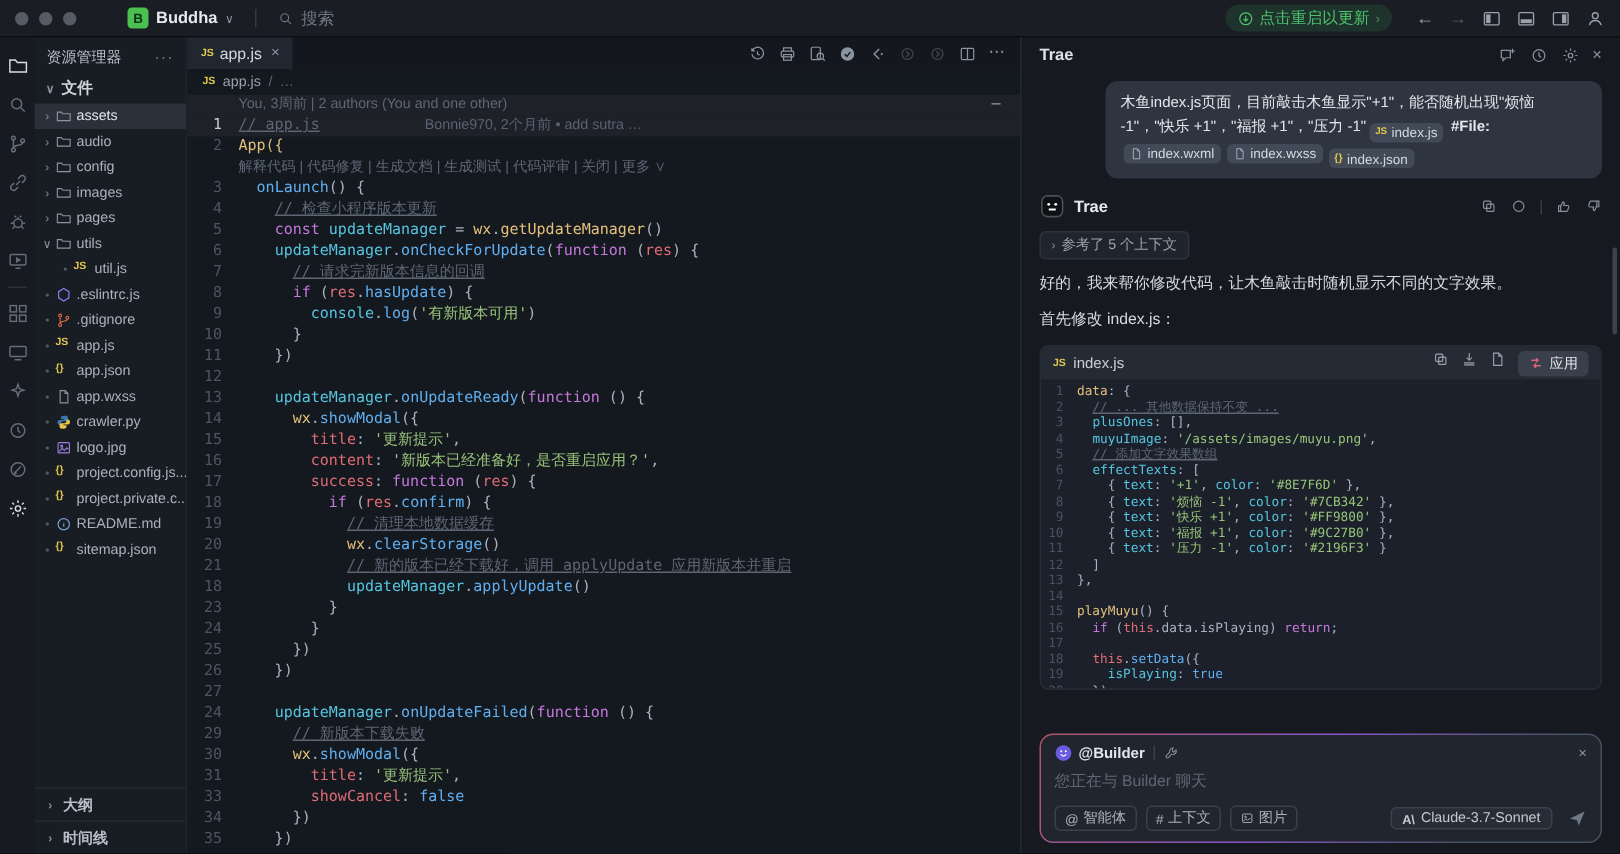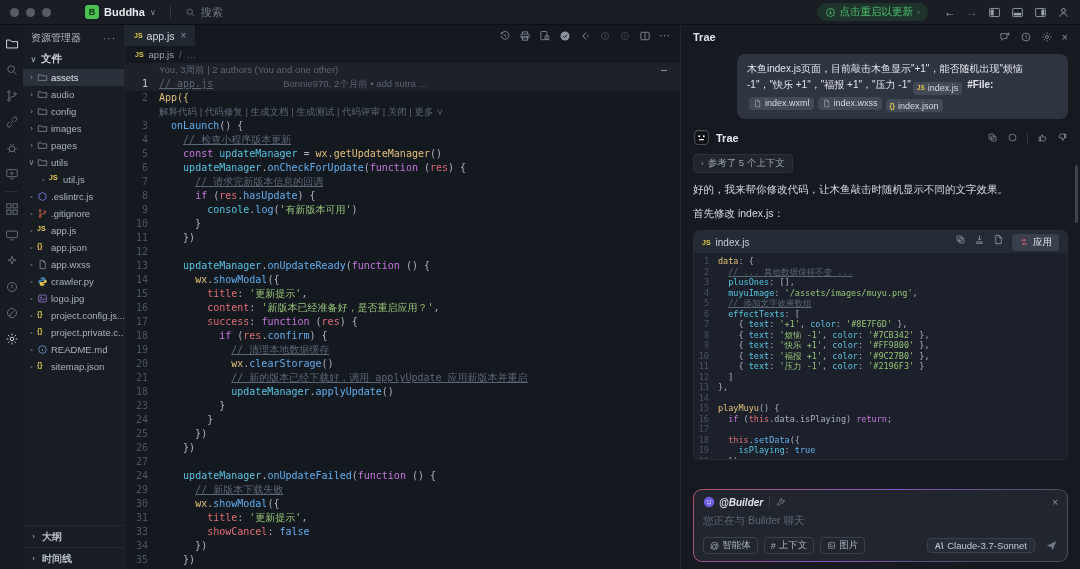--- a/index.html
+++ b/index.html
@@ -113,21 +113,21 @@
   .applybtn .icon{width:10px;height:10px;}
   .ccbody{height:206px;overflow:hidden;padding-top:3px;font-family:"DejaVu Sans Mono",monospace;font-size:8.5px;}
   .ccrow{display:flex;height:10.5px;line-height:10.5px;white-space:pre;overflow:hidden;}
   .ccgut{width:24px;flex:none;text-align:right;padding-right:9px;color:#4a5360;}
   .scrollthumb{position:absolute;right:2px;top:140px;width:3px;height:58px;border-radius:2px;background:#3d434e;}
   
   .inputwrap{position:absolute;left:12px;right:12px;bottom:7px;border-radius:9px;padding:1px;
              background:linear-gradient(135deg,#b05566,#8a55c8 45%,#465060 80%);}
   .inputcard{background:#21262e;border-radius:8px;padding:6px 9px 7px 9px;}
   .inrow1{display:flex;align-items:center;gap:6px;}
-  .agentchip{display:flex;align-items:center;gap:4px;font-size:10px;font-weight:bold;color:#e2e6ec;font-style:italic;}
+  .agentchip{display:flex;align-items:center;gap:4px;font-size:10px;font-weight:bold;color:#e2e6ec;}
   .agentchip .icon{width:12px;height:12px;}
   .indiv{width:1px;height:10px;background:#3a414c;}
   .wrench{width:10px;height:10px;color:#8a93a0;}
   .inclose{margin-left:auto;color:#8a93a0;font-size:10px;}
   .placeholder{margin-top:6px;font-size:10.5px;color:#5d6775;}
   .inrow3{display:flex;align-items:center;gap:6px;margin-top:9px;}
   .inchip{display:flex;align-items:center;gap:3px;border:1px solid #3a414c;border-radius:4px;padding:1px 6px;
           font-size:9.5px;color:#aab2bd;}
   .inchip .icon{width:9px;height:9px;}
   .inchip .glyph{font-size:9px;}

